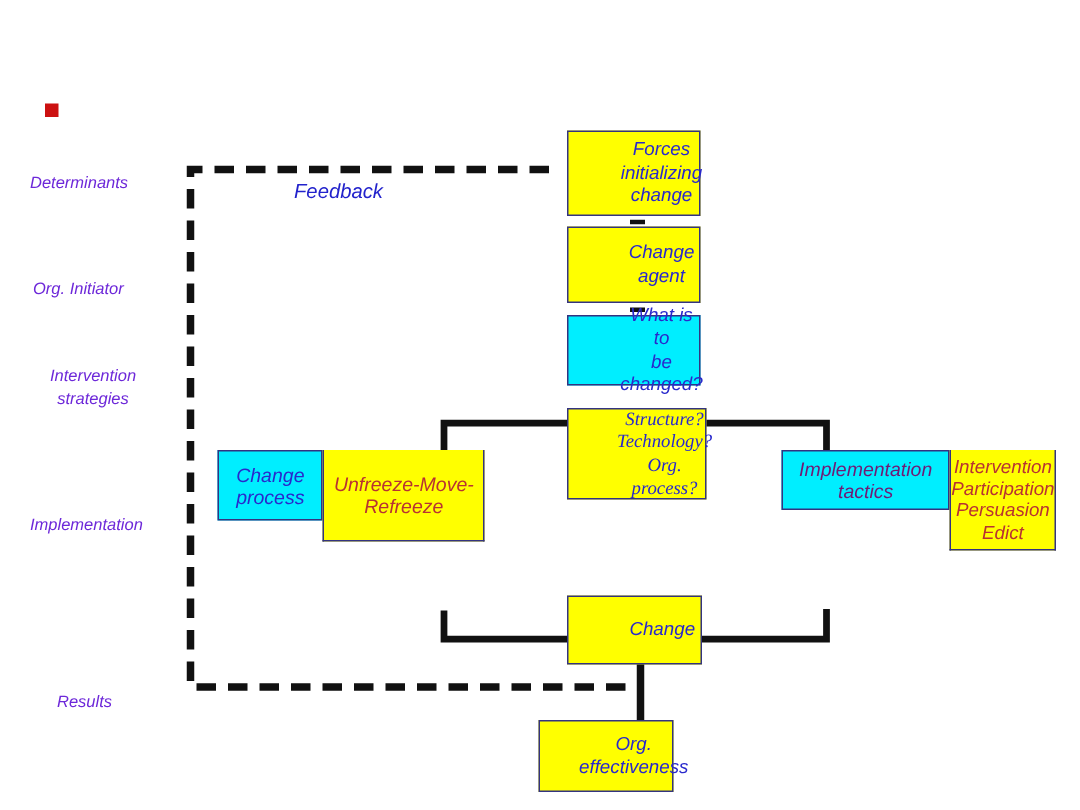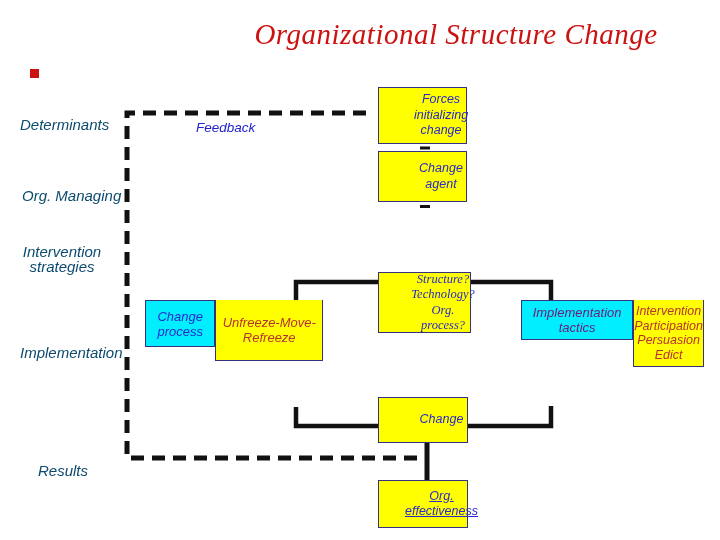--- a/index.html
+++ b/index.html
@@ -18,21 +18,21 @@
     position:absolute;left:30px;top:69px;width:9px;height:9px;background:#cc1111;
   }
   .subtitle{
     position:absolute;left:61px;top:60px;
     font-style:italic;font-size:20px;color:#2222cc;white-space:nowrap;
   }
   
   .connectors{position:absolute;left:0;top:0;z-index:1;}
   
   .stage-label{
-    position:absolute;font-style:italic;font-size:15px;color:#0c4a6e;
+    position:absolute;font-style:italic;font-size:11px;color:#6d28d9;
     white-space:pre-line;z-index:2;
   }
   .lbl-determinants{left:20px;top:116px;}
   .lbl-initiator{left:22px;top:187px;}
   .lbl-intervention{left:22px;top:244px;width:80px;text-align:center;line-height:15px;}
   .lbl-implementation{left:20px;top:344px;}
   .lbl-results{left:38px;top:462px;}
   .lbl-feedback{
     position:absolute;left:196px;top:120px;font-style:italic;font-size:13.5px;
     color:#2222cc;z-index:2;
@@ -44,41 +44,40 @@
     font-style:italic;font-size:12.5px;line-height:15.5px;color:#2929cc;
     white-space:pre-line;z-index:3;padding-left:37px;
   }
   .yellow{background:#ffff00;}
   .cyan{background:#00eeff;}
   .bx-forces{left:378px;top:87px;width:89px;height:57px;}
   .bx-agent{left:378px;top:151px;width:89px;height:51px;}
   .bx-what{left:378px;top:210px;width:89px;height:47px;}
   .bx-targets{left:378px;top:272px;width:93px;height:61px;font-family:Liberation Serif, serif;}
   .bx-change{left:378px;top:397px;width:90px;height:46px;}
-  .bx-orgeff{left:378px;top:480px;width:90px;height:48px;text-decoration:underline;}
+  .bx-orgeff{left:359px;top:480px;width:90px;height:48px;}
   
   .combo{position:absolute;box-sizing:border-box;z-index:3;display:flex;flex-direction:row;}
   .combo .part{
     box-sizing:border-box;border:1px solid #333380;
     display:flex;align-items:center;justify-content:center;text-align:center;
     font-style:italic;white-space:pre-line;
   }
   .cmb-process{left:145px;top:300px;width:178px;height:108px;}
   .cmb-process .p-top{height:47px;font-size:13px;color:#2929cc;}
   .cmb-process .p-bot{height:61px;font-size:13px;color:#b83232;border-top:none;}
   .cmb-tactics{left:521px;top:300px;width:183px;height:107px;}
   .cmb-tactics .p-top{height:40px;font-size:13px;color:#701a75;}
   .cmb-tactics .p-bot{height:67px;font-size:12.5px;line-height:14.5px;color:#b83232;border-top:none;}
 </style>
 </head>
 <body>
 
 <div class="slide">
 
-  <div class="title">Organizational Structure Change</div>
   <span class="bullet-sq"></span>
 
   <svg class="connectors" width="720" height="540" viewBox="0 0 720 540">
 
     <path d="M 366 113 L 127 113 L 127 458 L 427 458" fill="none" stroke="#111111" stroke-width="5" stroke-dasharray="13 8"></path>
 
     <path d="M 378 282 L 296 282 L 296 301" fill="none" stroke="#111111" stroke-width="4.5"></path>
 
     <path d="M 467 282 L 551 282 L 551 301" fill="none" stroke="#111111" stroke-width="4.5"></path>
 
@@ -86,33 +85,35 @@
 
     <path d="M 551 406 L 551 426 L 468 426" fill="none" stroke="#111111" stroke-width="4.5"></path>
 
     <path d="M 427 442 L 427 481" fill="none" stroke="#111111" stroke-width="5"></path>
 
     <path d="M 420 148 L 430 148" stroke="#111111" stroke-width="3"></path>
     <path d="M 420 206.5 L 430 206.5" stroke="#111111" stroke-width="3"></path>
   </svg>
 
   <div class="stage-label lbl-determinants">Determinants</div>
-  <div class="stage-label lbl-initiator">Org. Managing</div>
+  <div class="stage-label lbl-initiator">Org. Initiator</div>
   <div class="stage-label lbl-intervention">Intervention
 strategies</div>
   <div class="stage-label lbl-implementation">Implementation</div>
   <div class="stage-label lbl-results">Results</div>
 
   <div class="lbl-feedback">Feedback</div>
 
   <div class="box yellow bx-forces">Forces
 initializing
 change</div>
   <div class="box yellow bx-agent">Change
 agent</div>
+  <div class="box cyan bx-what">What is to
+be changed?</div>
   <div class="box yellow bx-targets">Structure?
 Technology?
 Org. process?</div>
 
   <div class="combo cmb-process">
     <div class="part cyan p-top">Change process</div>
     <div class="part yellow p-bot">Unfreeze-Move-Refreeze</div>
   </div>
 
   <div class="combo cmb-tactics">

